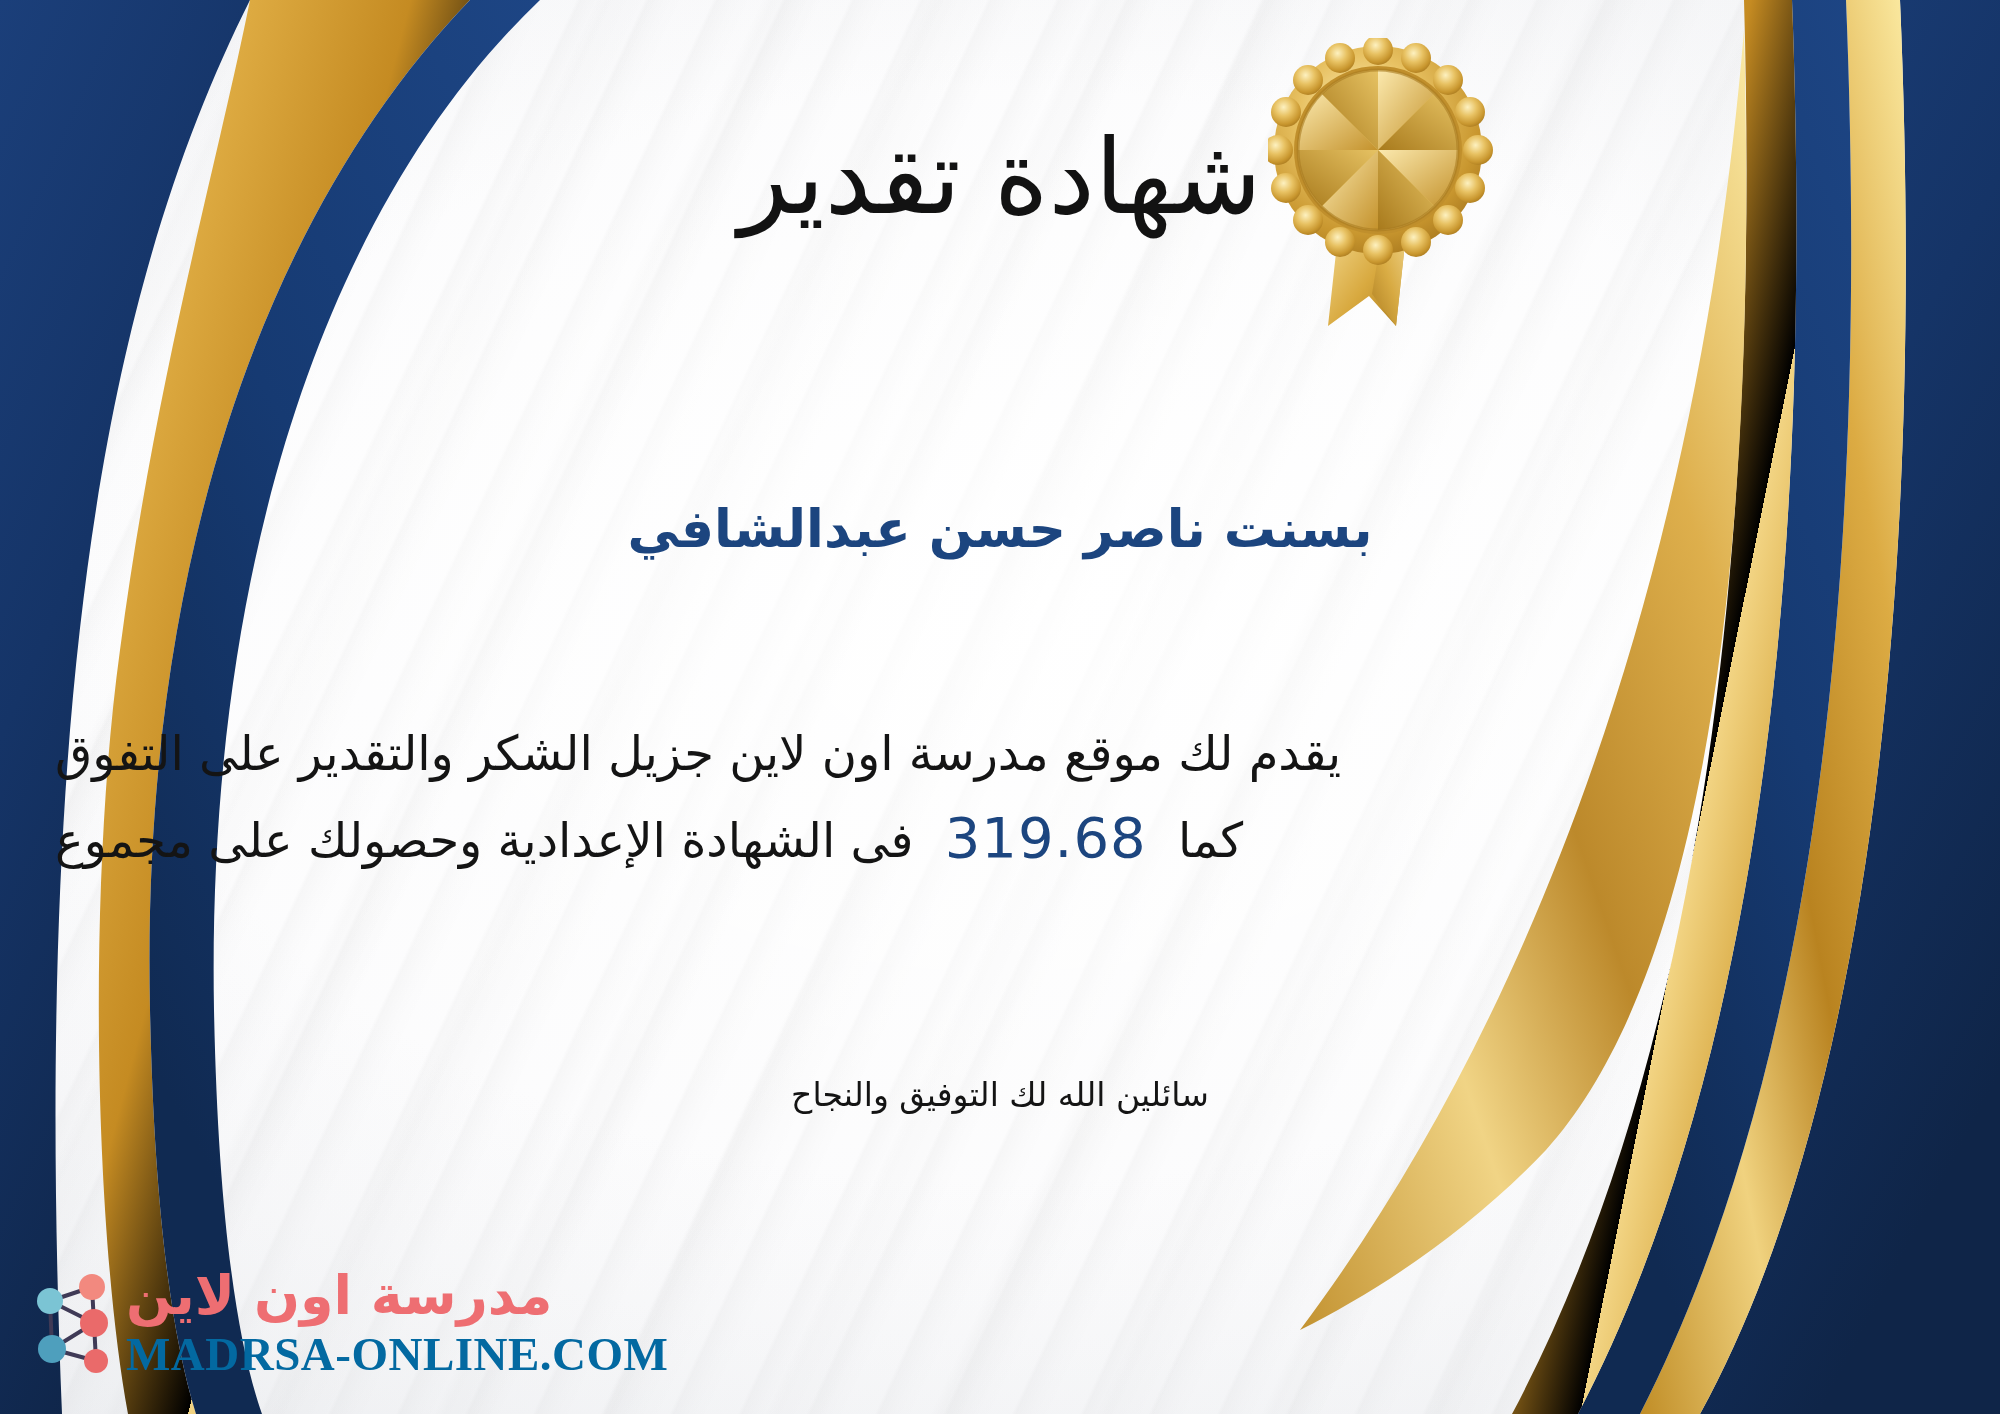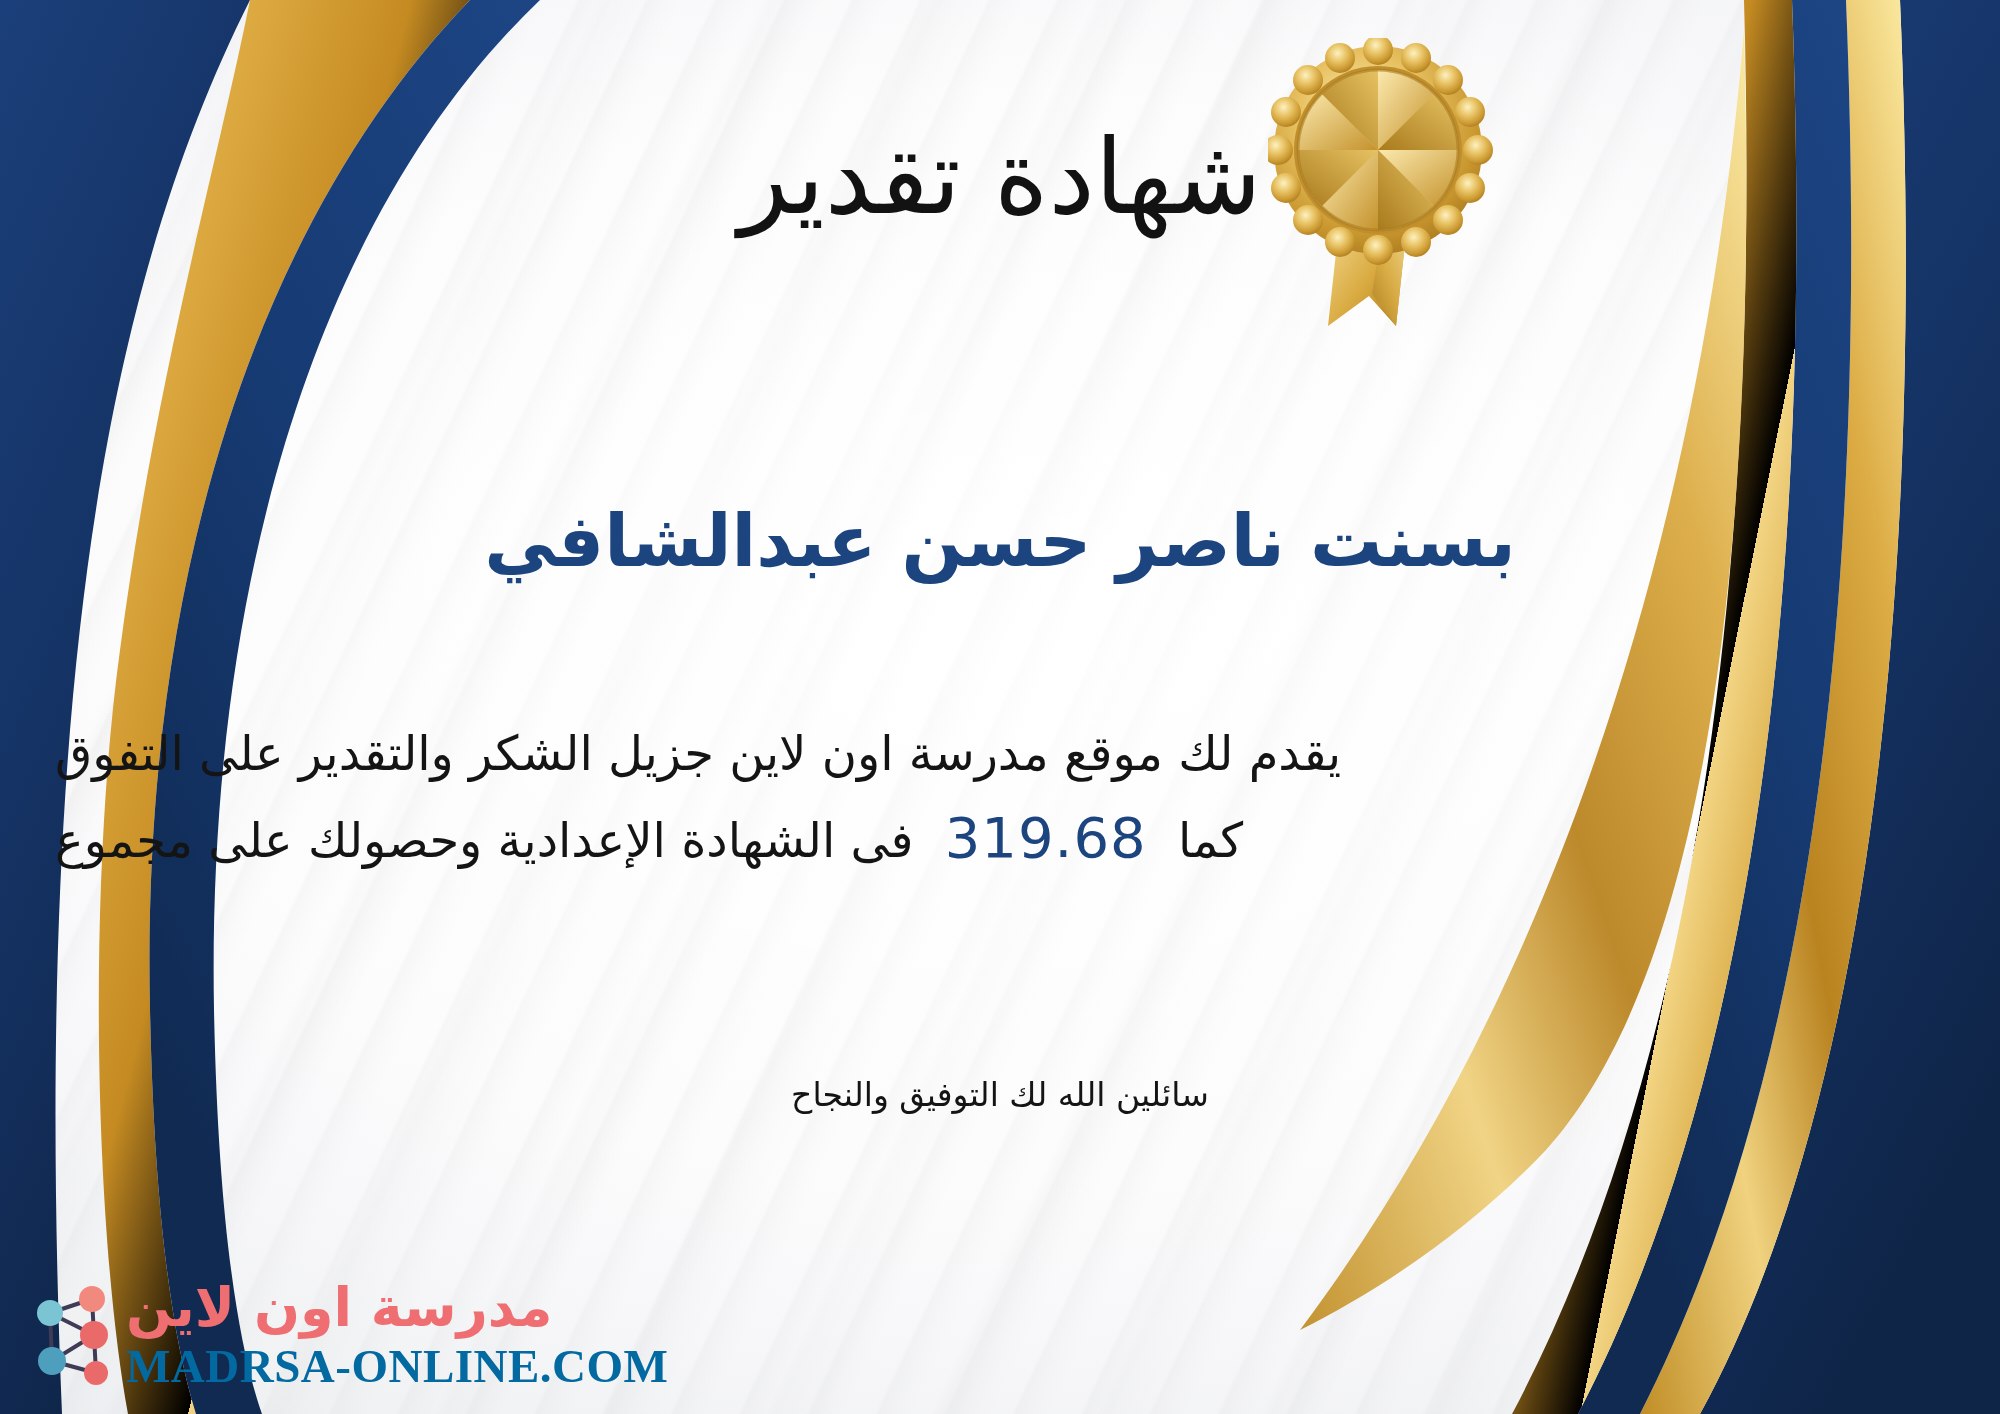--- a/index.html
+++ b/index.html
@@ -57,21 +57,21 @@
     color:#121212;
     letter-spacing:0;
     line-height:1.1;
     direction:rtl;
   }
 
   .recipient-name{
     position:absolute;
     top:500px;left:0;right:0;
     text-align:center;
-    font-size:72px;
+    font-size:52px;
     font-weight:700;
     color:#1c457f;
     line-height:1.15;
     direction:rtl;
   }
 
   .body-block{
     position:absolute;
     top:715px;
     left:55px;right:55px;
@@ -102,21 +102,21 @@
     text-align:center;
     font-size:33px;
     color:#141414;
     direction:rtl;
   }
 
   
   .brand{
     position:absolute;
     left:24px;
-    bottom:24px;
+    bottom:36px;
     display:flex;
     align-items:center;
     gap:10px;
     direction:rtl;
   }
   .brand-text{display:flex;flex-direction:column;align-items:flex-end;line-height:1;}
   .brand-ar{
     font-size:54px;
     font-weight:700;
     color:#ee6e72;

